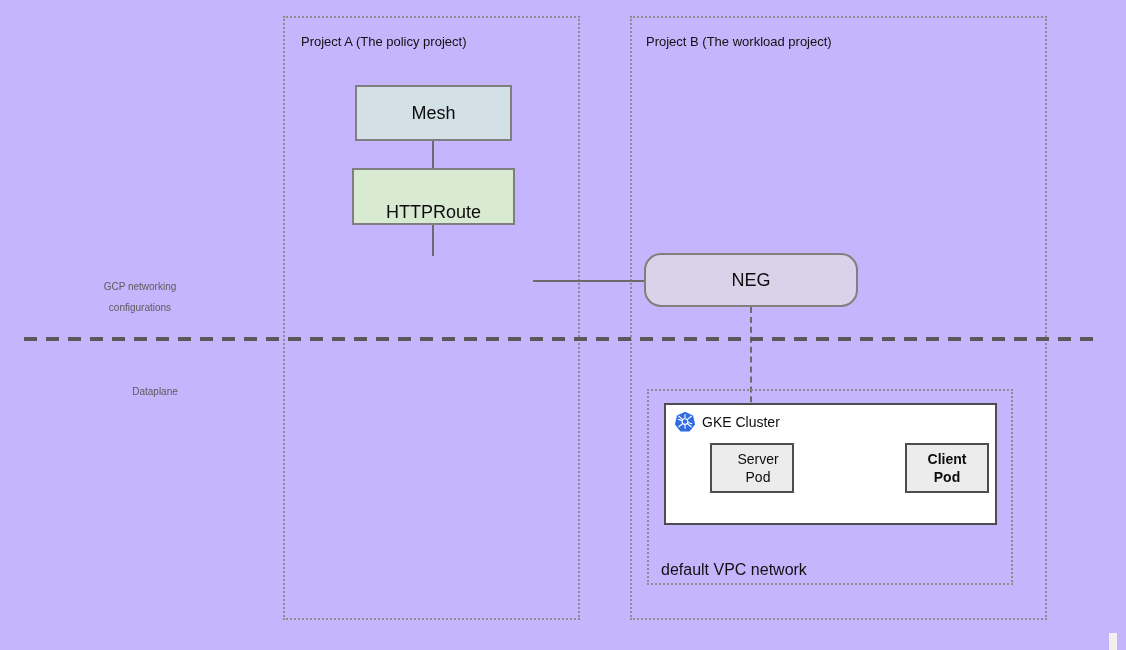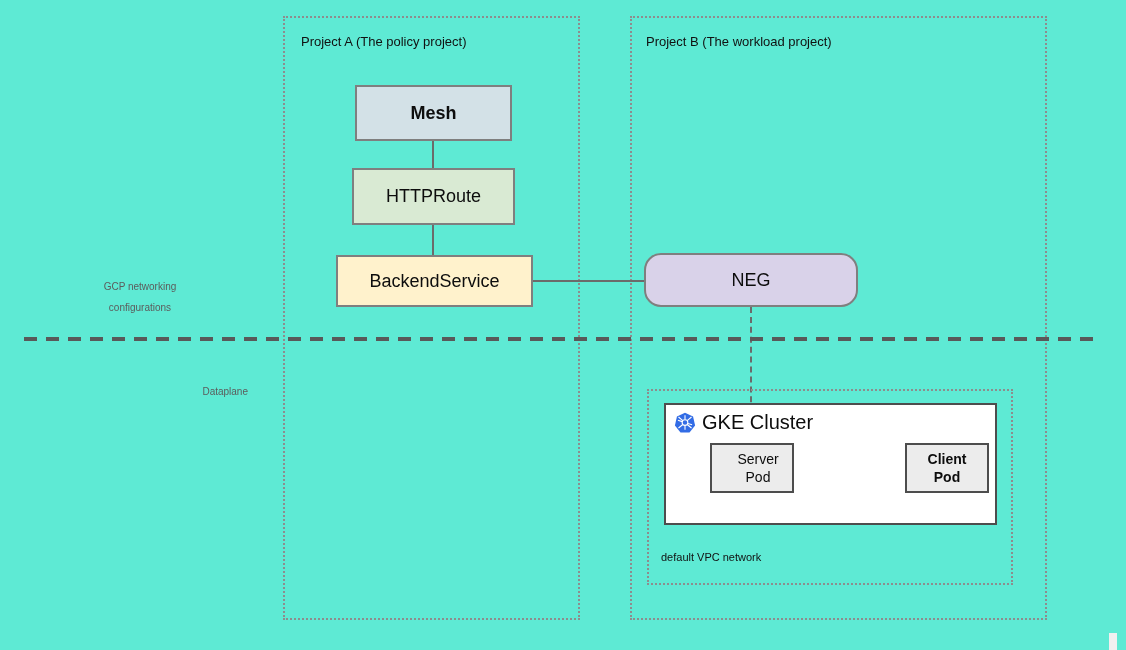--- a/index.html
+++ b/index.html
@@ -1,19 +1,19 @@
 <!DOCTYPE html>
 <html><head>
 <meta charset="utf-8">
 <style>
   html,body{margin:0;padding:0;background:#ffffff;}
   #canvas{
     position:relative;
     width:1126px;height:650px;
-    background:#5eead4;
+    background:#c4b5fd;
     font-family:"Liberation Sans", sans-serif;
     overflow:hidden;
   }
   .abs{position:absolute;}
   
   .dotted-region{
     border:2px dotted #8d8d8d;
     background:transparent;
     box-sizing:border-box;
   }
@@ -23,21 +23,21 @@
     white-space:nowrap;
   }
   
   .node{
     display:flex;align-items:center;justify-content:center;
     border:2px solid #7f7f7f;
     box-sizing:border-box;
     font-size:18px;color:#0d0d0d;
     text-align:center;
   }
-  .node-mesh{background:#d3e1e7;font-weight:bold;}
+  .node-mesh{background:#d3e1e7;}
   .node-httproute{background:#d9ead3;}
   .node-backend{background:#fff2cc;}
   .node-neg{background:#d9d2e9;}
   
   .vline{width:0;border-left:2px solid #6b6b6b;}
   .hline{height:0;border-top:2px solid #6b6b6b;}
   .vline-dashed{width:0;border-left:2px dashed #6b6b6b;}
   
   .separator{
     height:4px;
@@ -50,31 +50,31 @@
   }
   
   .gke-box{
     border:2px solid #4d4d4d;background:#ffffff;
     box-sizing:border-box;
   }
   .gke-header{
     position:absolute;left:8px;top:6px;
     display:flex;align-items:center;gap:6px;
   }
-  .gke-title{font-size:20px;color:#0d0d0d;white-space:nowrap;}
+  .gke-title{font-size:14px;color:#0d0d0d;white-space:nowrap;}
   .pod{
     display:flex;align-items:center;justify-content:center;
     background:#ececec;border:2px solid #4d4d4d;
     box-sizing:border-box;
     font-size:14px;line-height:18px;color:#0d0d0d;
     text-align:center;white-space:pre-line;
   }
   .vpc-label{
-    position:absolute;left:12px;bottom:20px;
-    font-size:11px;color:#111111;white-space:nowrap;
+    position:absolute;left:12px;bottom:4px;
+    font-size:16px;color:#111111;white-space:nowrap;
   }
   .artifact{
     background:#f0f0f0;
   }
 </style>
 </head>
 <body>
 
 <div id="canvas">
 
@@ -88,33 +88,30 @@
 
   <div class="abs vline" style="left:432px;top:141px;height:27px;"></div>
   <div class="abs vline" style="left:432px;top:224px;height:32px;"></div>
   <div class="abs hline" style="left:533px;top:280px;width:111px;"></div>
   <div class="abs vline-dashed" style="left:750px;top:307px;height:135px;"></div>
 
   <div class="abs separator" style="left:24px;top:337px;width:1073px;"></div>
 
   <div class="abs layer-label" style="left:20px;top:276px;">GCP networking
 configurations</div>
-  <div class="abs layer-label" style="left:8px;top:381px;text-align:right;">Dataplane</div>
+  <div class="abs layer-label" style="left:35px;top:381px;">Dataplane</div>
 
   <div class="abs node node-mesh" style="left:355px;top:85px;width:157px;height:56px;">
     <span>Mesh</span>
   </div>
 
-  <div class="abs node node-httproute" style="left:352px;top:168px;width:163px;height:57px;">
+  <div class="abs node node-httproute" style="left:352px;top:168px;width:163px;height:57px;align-items:flex-end;">
     <span>HTTPRoute</span>
   </div>
 
-  <div class="abs node node-backend" style="left:336px;top:255px;width:197px;height:52px;">
-    <span>BackendService</span>
-  </div>
 
   <div class="abs node node-neg" style="left:644px;top:253px;width:214px;height:54px;border-radius:17px;">
     <span>NEG</span>
   </div>
 
   <div class="abs dotted-region" style="left:647px;top:389px;width:366px;height:196px;">
     <div class="vpc-label">default VPC network</div>
   </div>
 
   <div class="abs gke-box" style="left:664px;top:403px;width:333px;height:122px;">

